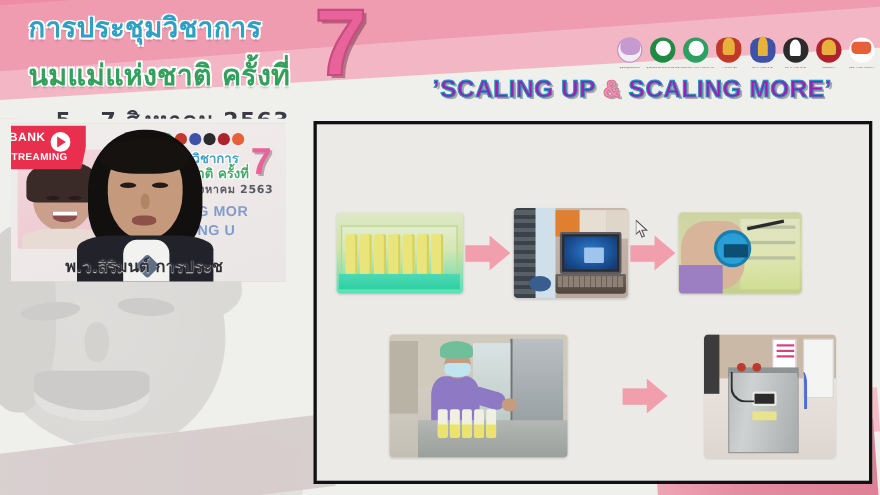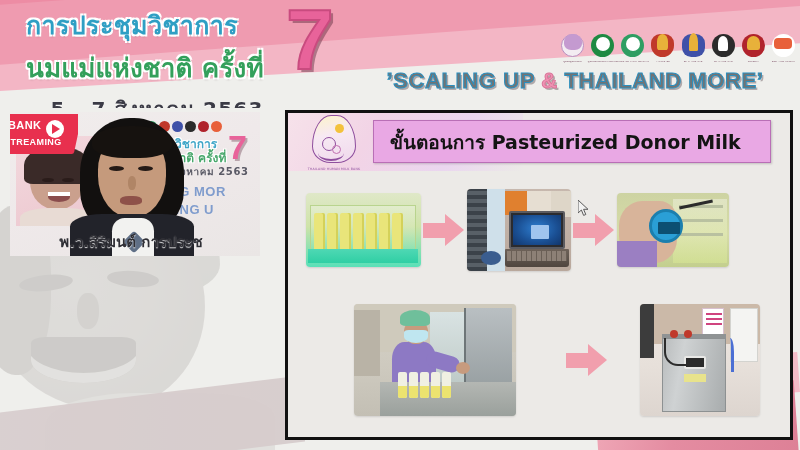--- a/index.html
+++ b/index.html
@@ -98,21 +98,21 @@
     text-shadow:3px 3px 0 rgba(90,40,60,.45);
     font-family:"Liberation Sans", sans-serif;
   }
 
   
   .tagline {
     position:absolute; left:360px; top:70px; width:430px; text-align:center;
     font-size:22px; font-weight:700; letter-spacing:.6px; line-height:1;
     font-family:"Liberation Sans", sans-serif; white-space:nowrap;
   }
-  .tagline .tl { color:#737373; -webkit-text-stroke:1px #2a8fbf;
+  .tagline .tl { color:#a21caf; -webkit-text-stroke:1px #2a8fbf;
     text-shadow:2px 2px 0 rgba(60,40,50,.35); }
   .tagline .amp { color:#f093b4; -webkit-text-stroke:1px #da7499;
     text-shadow:2px 2px 0 rgba(60,40,50,.35); }
 
   
   .logo-strip {
     position:absolute; left:560px; top:26px; width:236px; height:38px;
     display:flex; align-items:center; justify-content:space-between;
   }
   .logo { width:25px; height:25px; position:relative; flex:0 0 auto; }
@@ -416,21 +416,21 @@
     <div class="bn-white"></div>
 
     <div class="conf-title">
       <div class="ct-line1">การประชุมวิชาการ</div>
       <div class="ct-line2">นมแม่แห่งชาติ ครั้งที่</div>
       <div class="ct-date">5 - 7 สิงหาคม 2563</div>
     </div>
 
     <div class="big-seven">7</div>
 
-    <div class="tagline"><span class="tl">’SCALING UP </span><span class="amp">&amp;</span><span class="tl"> THAILAND MORE’</span></div>
+    <div class="tagline"><span class="tl">’SCALING UP </span><span class="amp">&amp;</span><span class="tl"> SCALING MORE’</span></div>
 
     <div class="logo-strip">
       <div class="logo">
         <div class="disc" style="background:#f3ecf2;border:1px solid #b98fc0;"></div>
         <div class="cap" style="background:#c49ad0;border-radius:50% 50% 40% 40%;"></div>
         <div class="logo-cap-text">มูลนิธิศูนย์นมแม่</div>
       </div>
       <div class="logo">
         <div class="disc" style="background:#1e8a42;"></div>
         <div class="cap" style="background:#ffffff;border-radius:50%;left:22%;top:18%;width:56%;height:56%;"></div>
@@ -516,36 +516,20 @@
       <div class="lb-live">BANK</div>
       <div class="lb-tri"></div>
       <div class="lb-stream">STREAMING</div>
     </div>
   </div>
 
   <div class="speaker-name">พ.ว.สิริมนต์  การประช</div>
 
   <div class="panel">
 
-    <div class="panel-head">
-      <div class="ph-gradient"></div>
-
-      <div class="milk-logo">
-        <div class="ml-drop"></div>
-        <div class="ml-dot"></div>
-        <div class="ml-arc"></div>
-        <div class="ml-mother"></div>
-        <div class="ml-baby"></div>
-        <div class="ml-caption">THAILAND HUMAN MILK BANK</div>
-      </div>
-
-      <div class="panel-title-box">
-        <div class="panel-title">ขั้นตอนการ Pasteurized Donor Milk</div>
-      </div>
-    </div>
 
     <div class="row row-top">
 
       <div class="photo ph1">
         <div class="shelf"></div>
         <div class="btl" style="left:8px;"></div>
         <div class="btl" style="left:21px;"></div>
         <div class="btl" style="left:34px;"></div>
         <div class="btl" style="left:47px;"></div>
         <div class="btl" style="left:60px;"></div>

